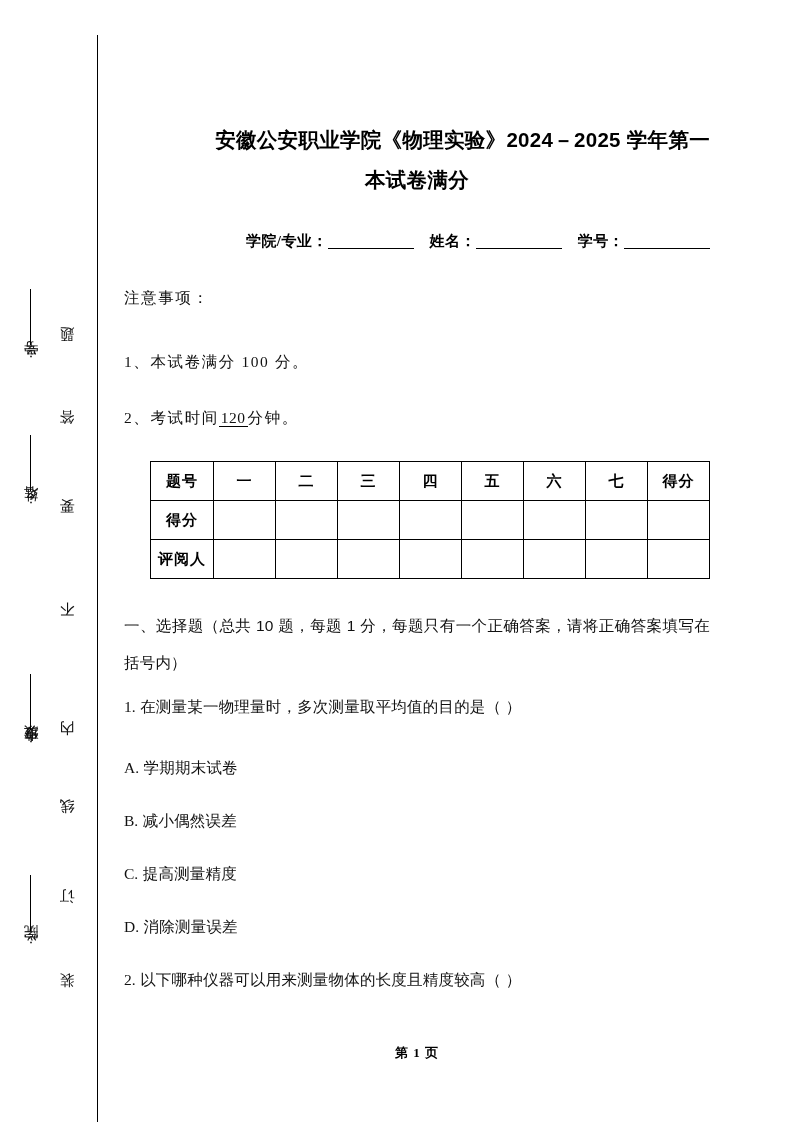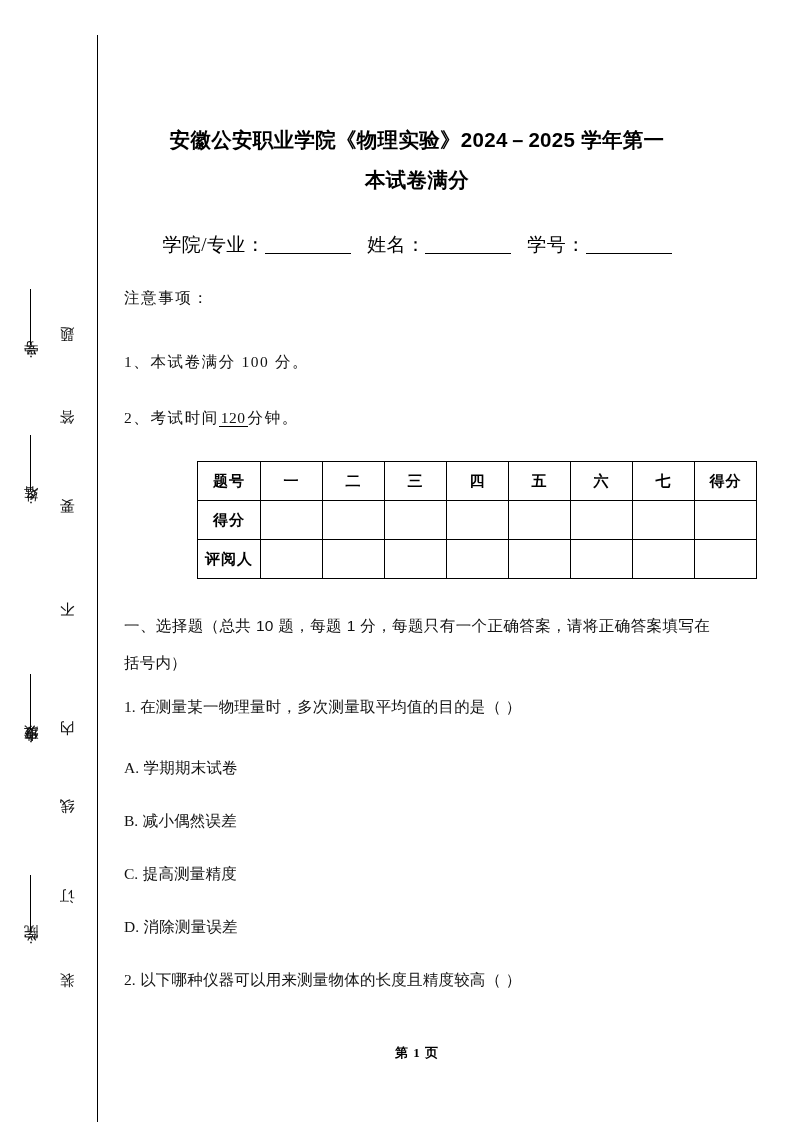--- a/index.html
+++ b/index.html
@@ -88,35 +88,35 @@
     width: 586px;
   }
 
   .doc-title {
     margin: 0;
     padding: 0;
     font-family: "Liberation Sans", "DejaVu Sans", sans-serif;
     font-weight: bold;
     font-size: 20.5px;
     line-height: 40px;
-    text-align: center;
+    text-align: right;
     letter-spacing: 0.3px;
   }
   #title-wrap { position: absolute; left: 0; top: 120px; width: 586px; }
   .title-l2 { text-align: center; }
 
   #identity {
     position: absolute;
     left: 0;
     top: 232px;
     width: 586px;
-    text-align: center;
-    font-family: "Liberation Serif", "DejaVu Serif", serif;
-    font-weight: normal;
-    font-size: 19px;
+    text-align: right;
+    font-family: "Liberation Serif", "DejaVu Serif", serif;
+    font-weight: bold;
+    font-size: 15px;
     letter-spacing: 0.4px;
     white-space: nowrap;
   }
   #identity .blank {
     display: inline-block;
     border-bottom: 1.4px solid #000;
     width: 86px;
     vertical-align: -3px;
   }
   #identity .gap { display: inline-block; width: 16px; }
@@ -140,21 +140,20 @@
   }
 
   
   #score-table {
     position: absolute;
     left: 26px;
     top: 461px;
     border-collapse: collapse;
     table-layout: fixed;
     width: 551px;
-    margin-left: 47px;
   }
   #score-table td {
     border: 1.3px solid #000;
     height: 38px;
     text-align: center;
     vertical-align: middle;
     font-family: "Liberation Serif", "DejaVu Serif", serif;
     font-weight: bold;
     font-size: 15px;
     letter-spacing: 1px;

